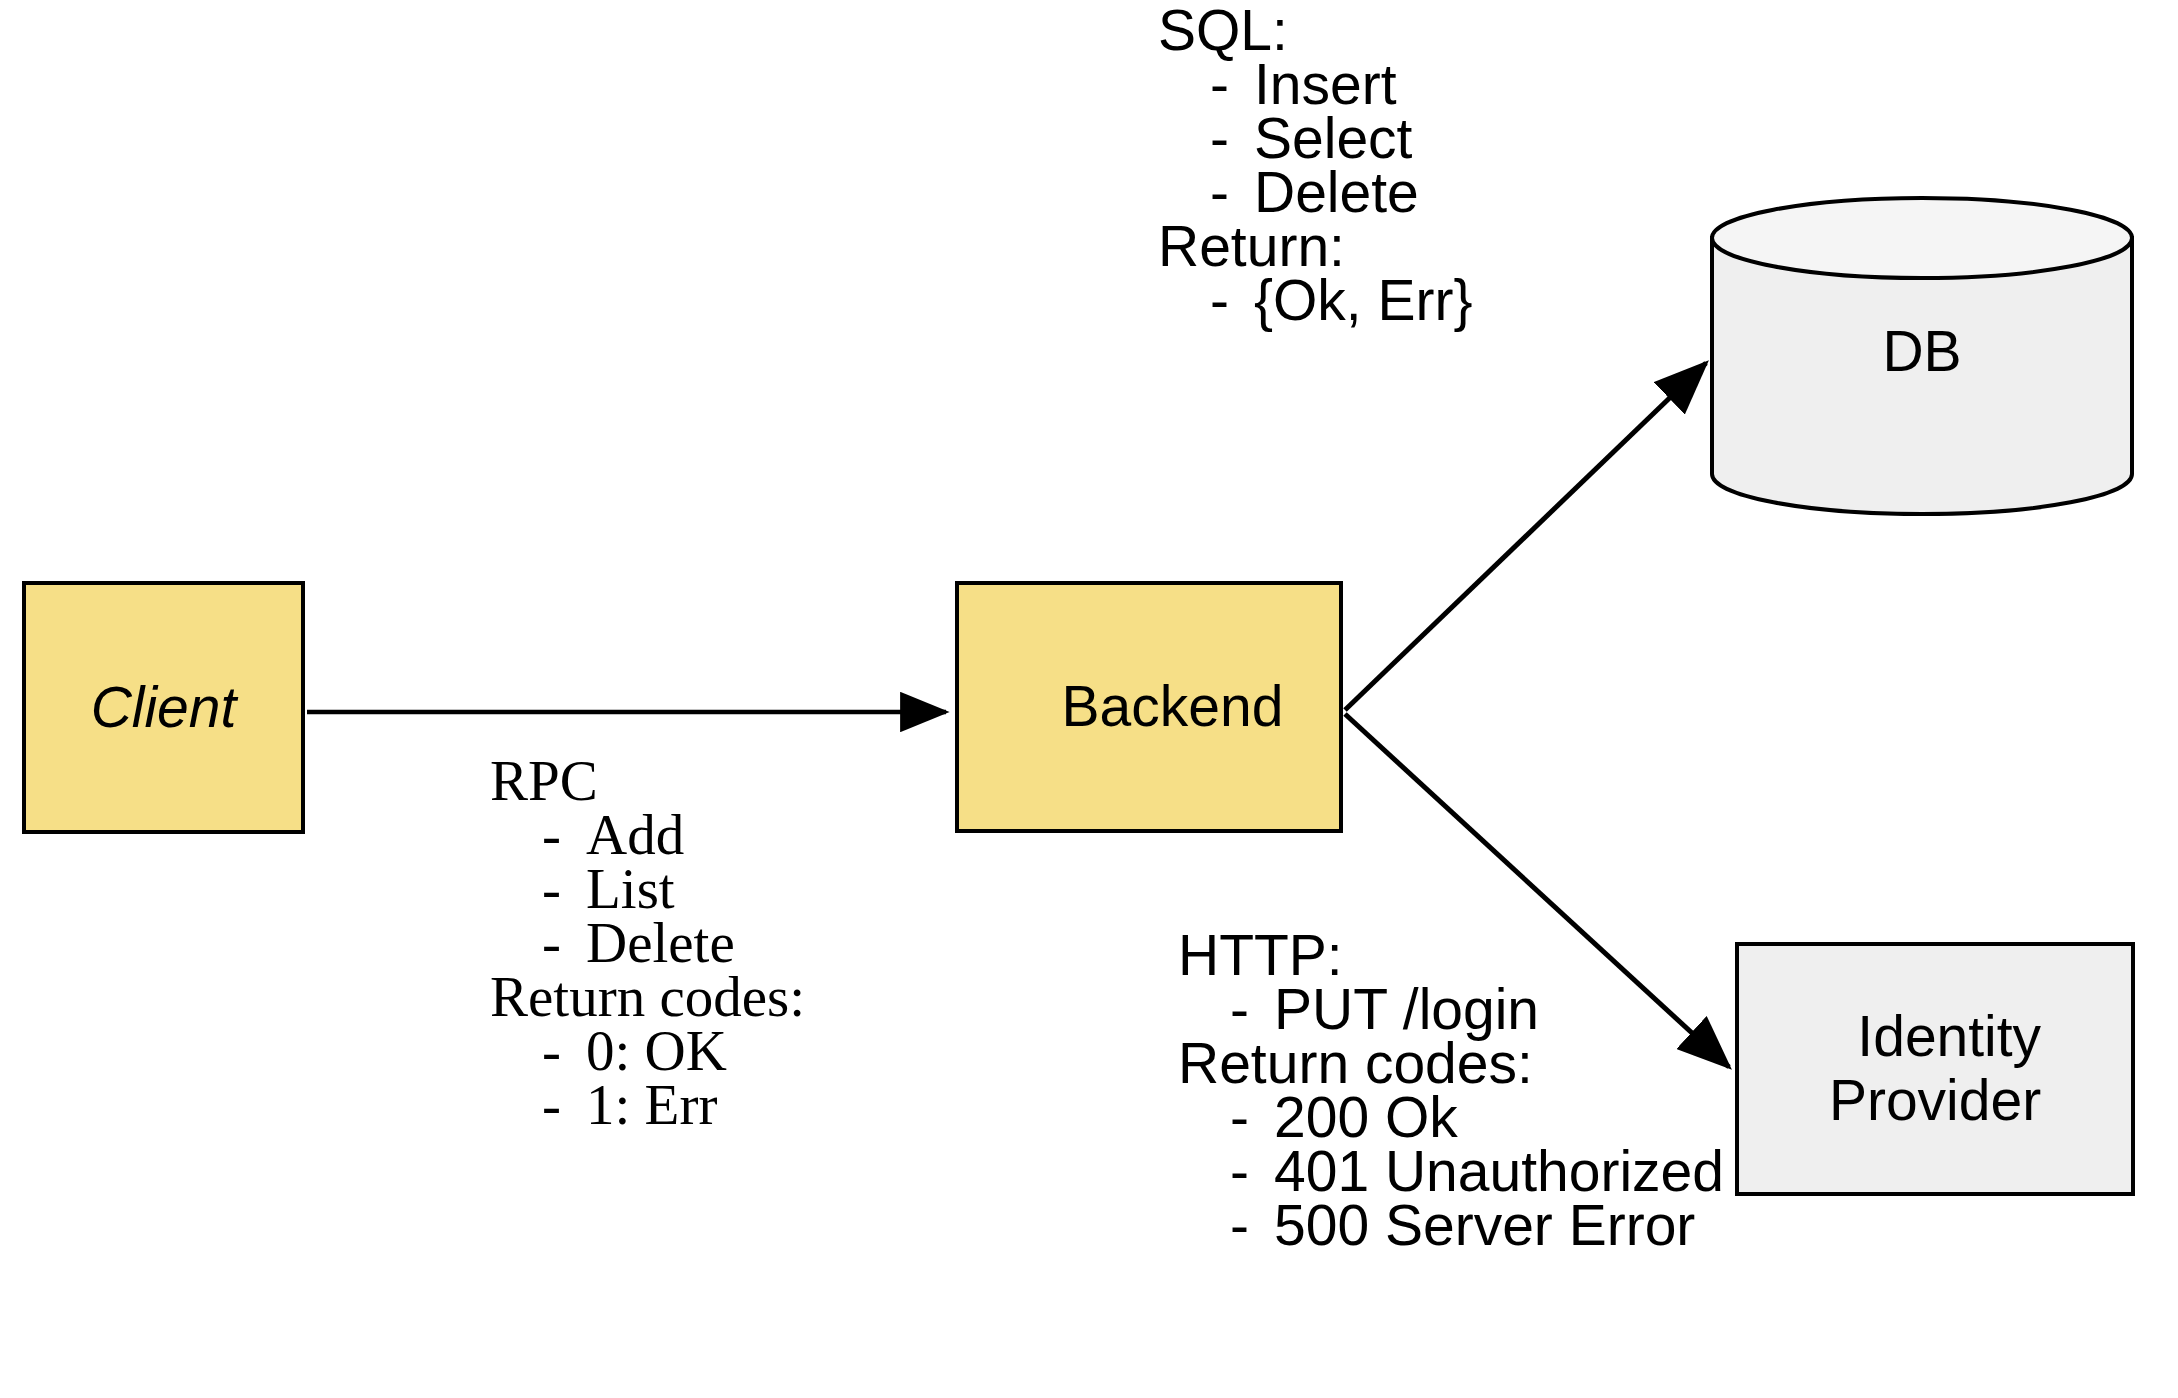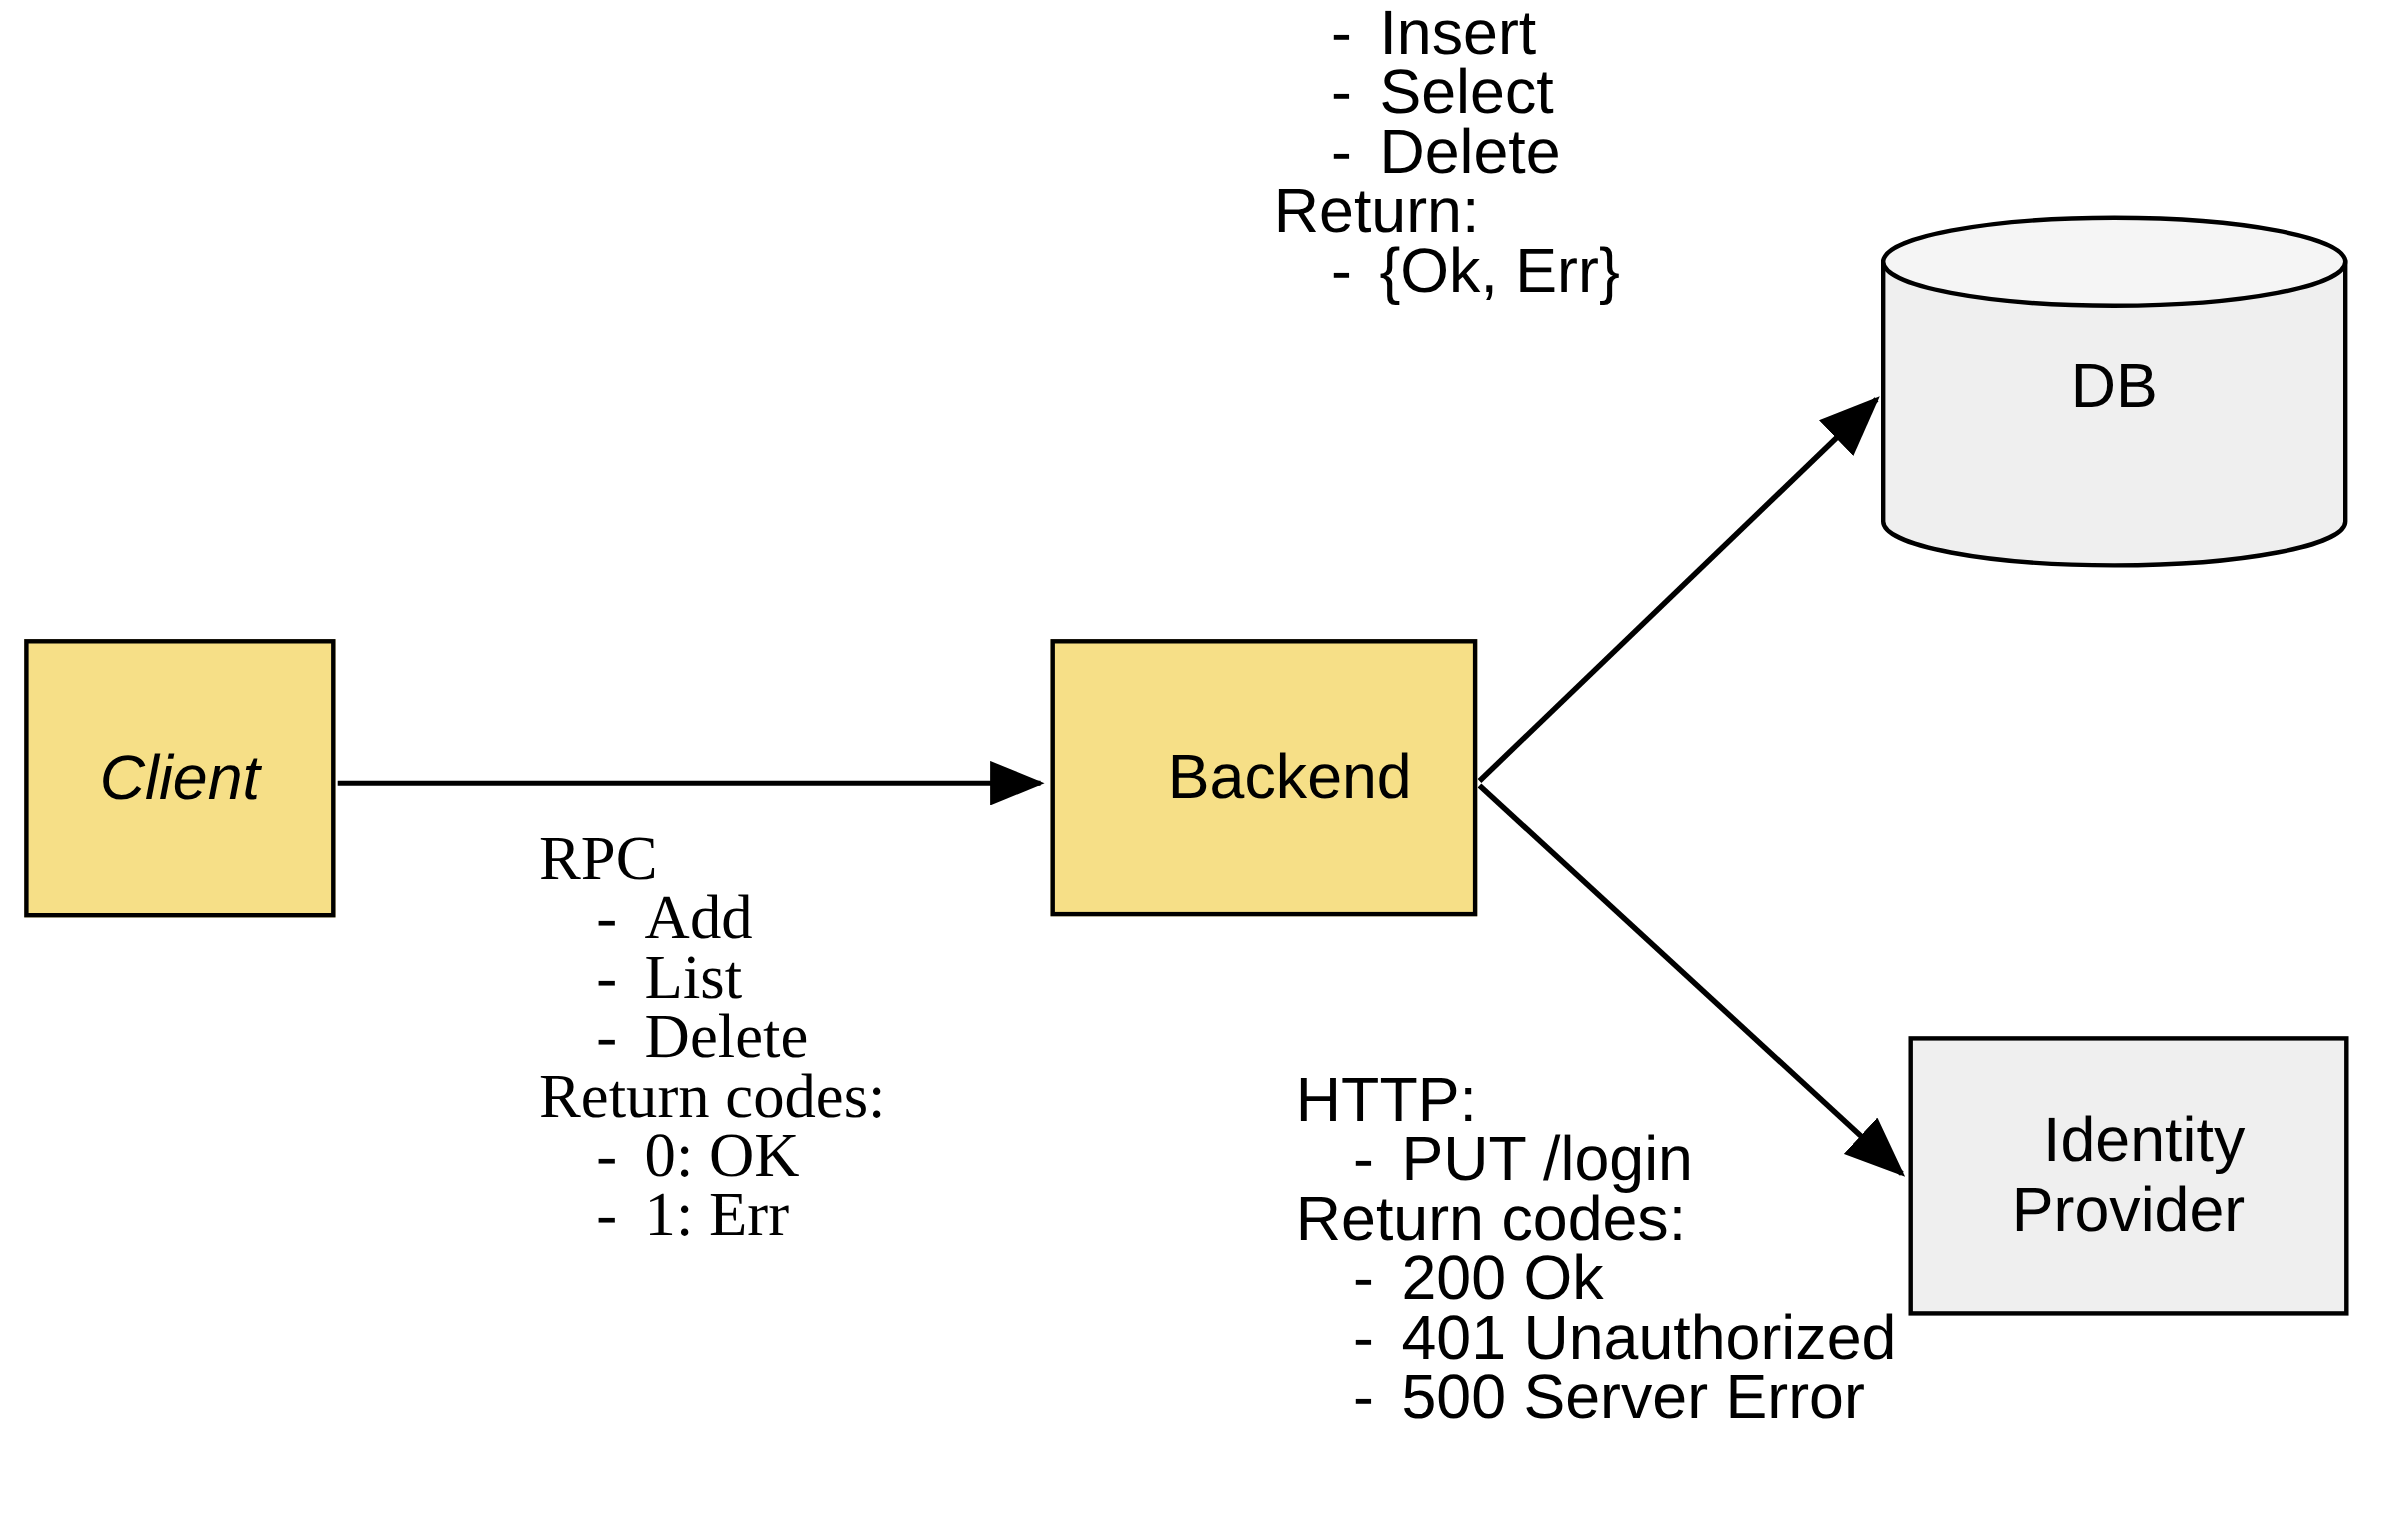--- a/index.html
+++ b/index.html
@@ -89,21 +89,21 @@
     display: inline-block;
     width: 44px;
     margin-left: 52px;
     flex: none;
   }
   .ann-text { display: inline-block; }
   .ann-row { height: 54px; }
 
   #sql-annotation  { left: 1158px; top: 2px; }
   #rpc-annotation  { left: 490px;  top: 752px; font-family: Liberation Serif, serif; }
-  #http-annotation { left: 1178px; top: 927px; margin-top: 45px; }
+  #http-annotation { left: 1178px; top: 927px; }
 </style>
 </head>
 <body>
 
 <div id="canvas">
 
   <svg id="arrows" viewBox="0 0 2178 1398" xmlns="http://www.w3.org/2000/svg">
     <defs>
       <marker id="arrowhead" markerWidth="11" markerHeight="9" refX="10.2" refY="4.5" orient="auto" markerUnits="strokeWidth">
         <path d="M0,0 L11,4.5 L0,9 z" fill="#000000"></path>
@@ -134,20 +134,21 @@
   </div>
 
   <div id="idp-node" class="node node-rect-gray">
     <div>
       <div>Identity</div>
       <div>Provider</div>
     </div>
   </div>
 
   <div id="sql-annotation" class="annotation">
+    <div class="ann-head ann-row">SQL:</div>
     <ul class="ann-list">
       <li class="ann-row">
         <span class="ann-bullet">-</span>
         <span class="ann-text">Insert</span>
       </li>
       <li class="ann-row">
         <span class="ann-bullet">-</span>
         <span class="ann-text">Select</span>
       </li>
       <li class="ann-row">

